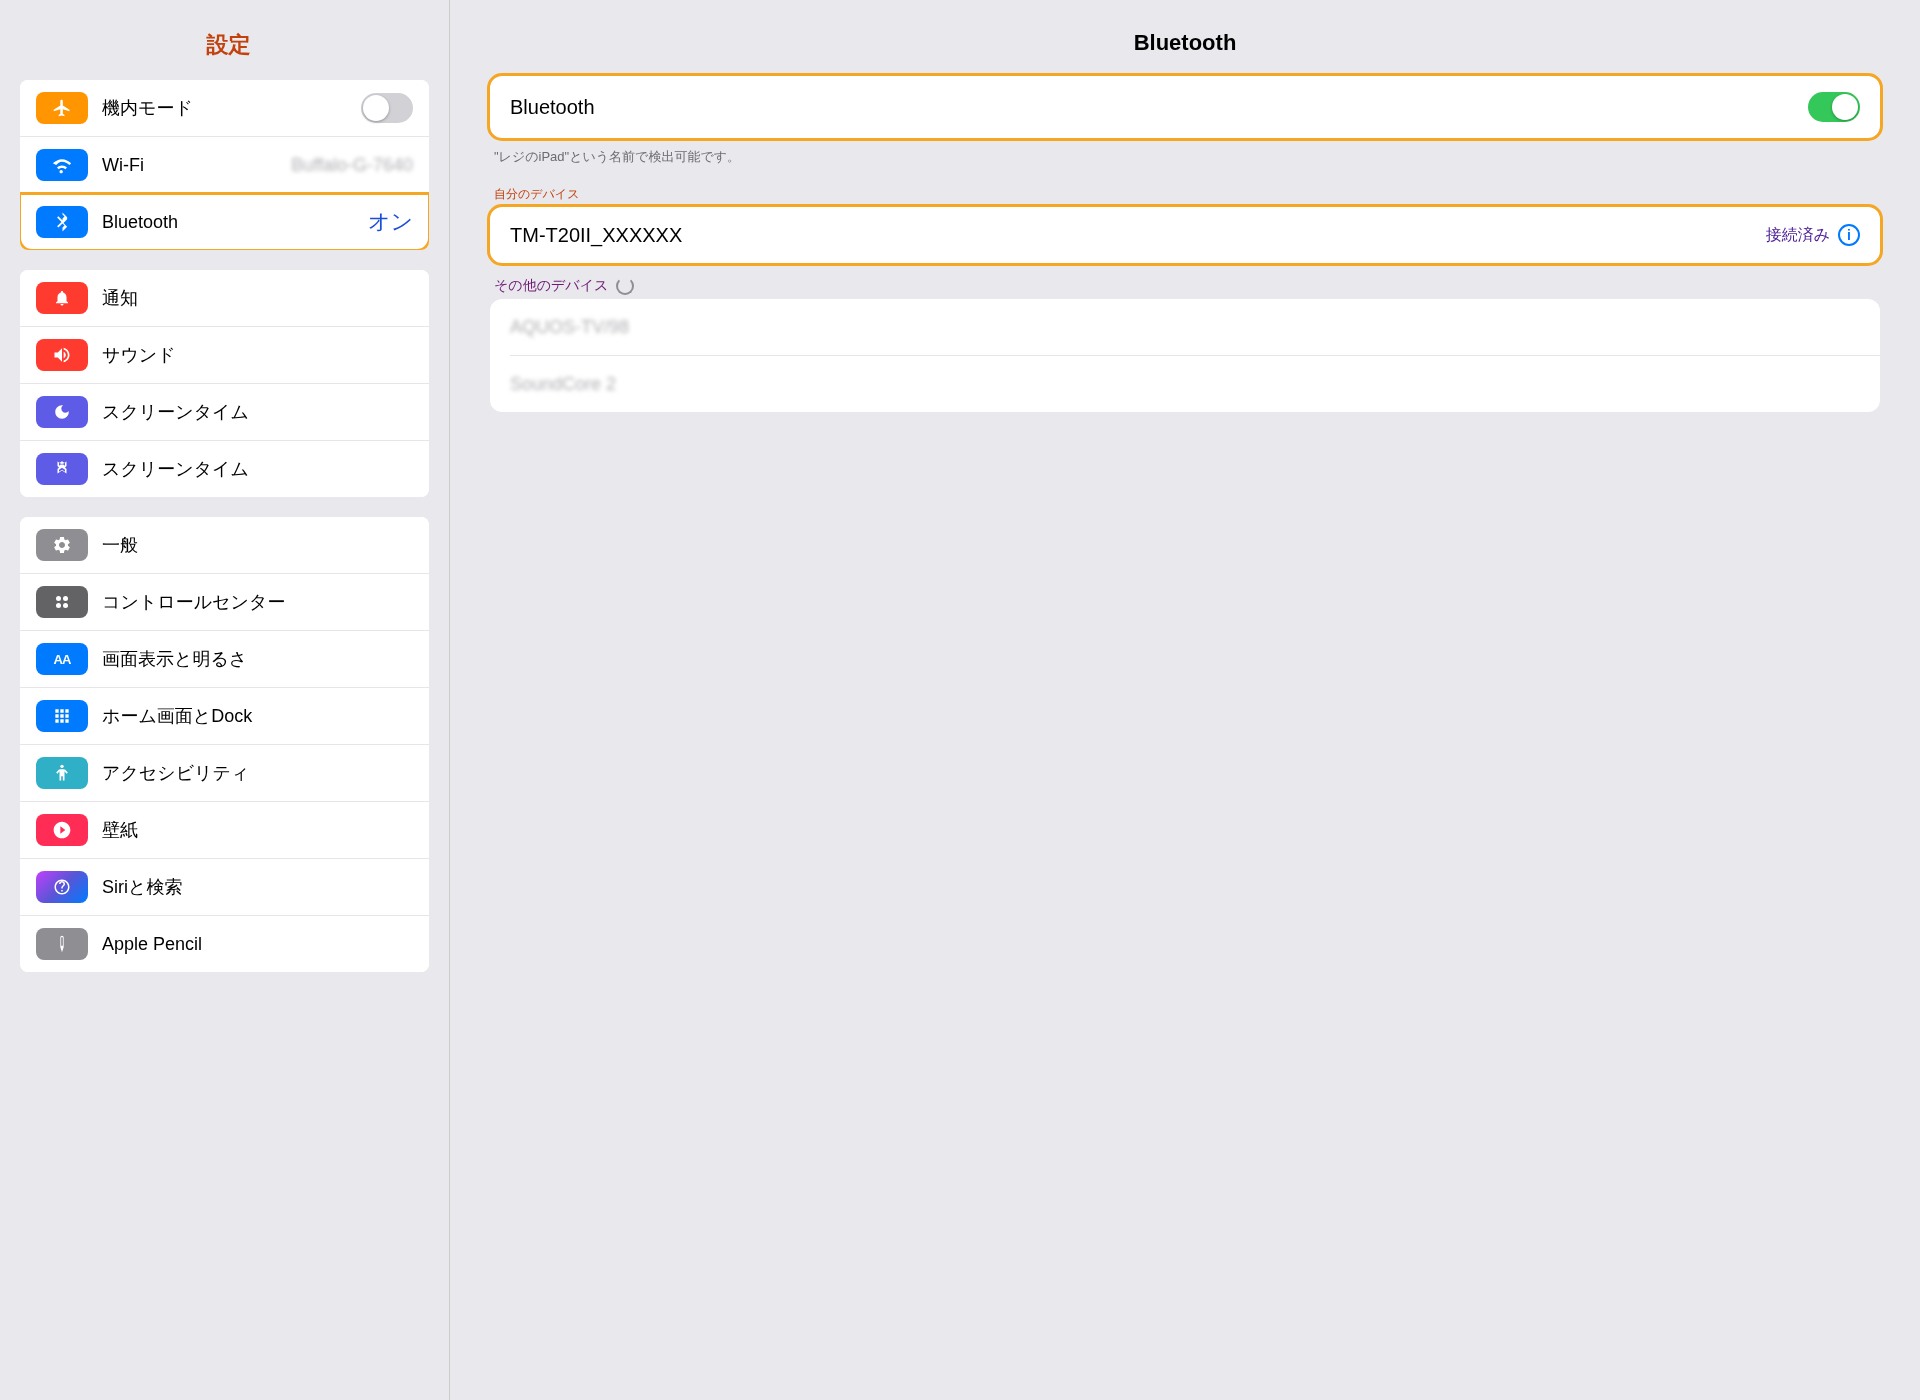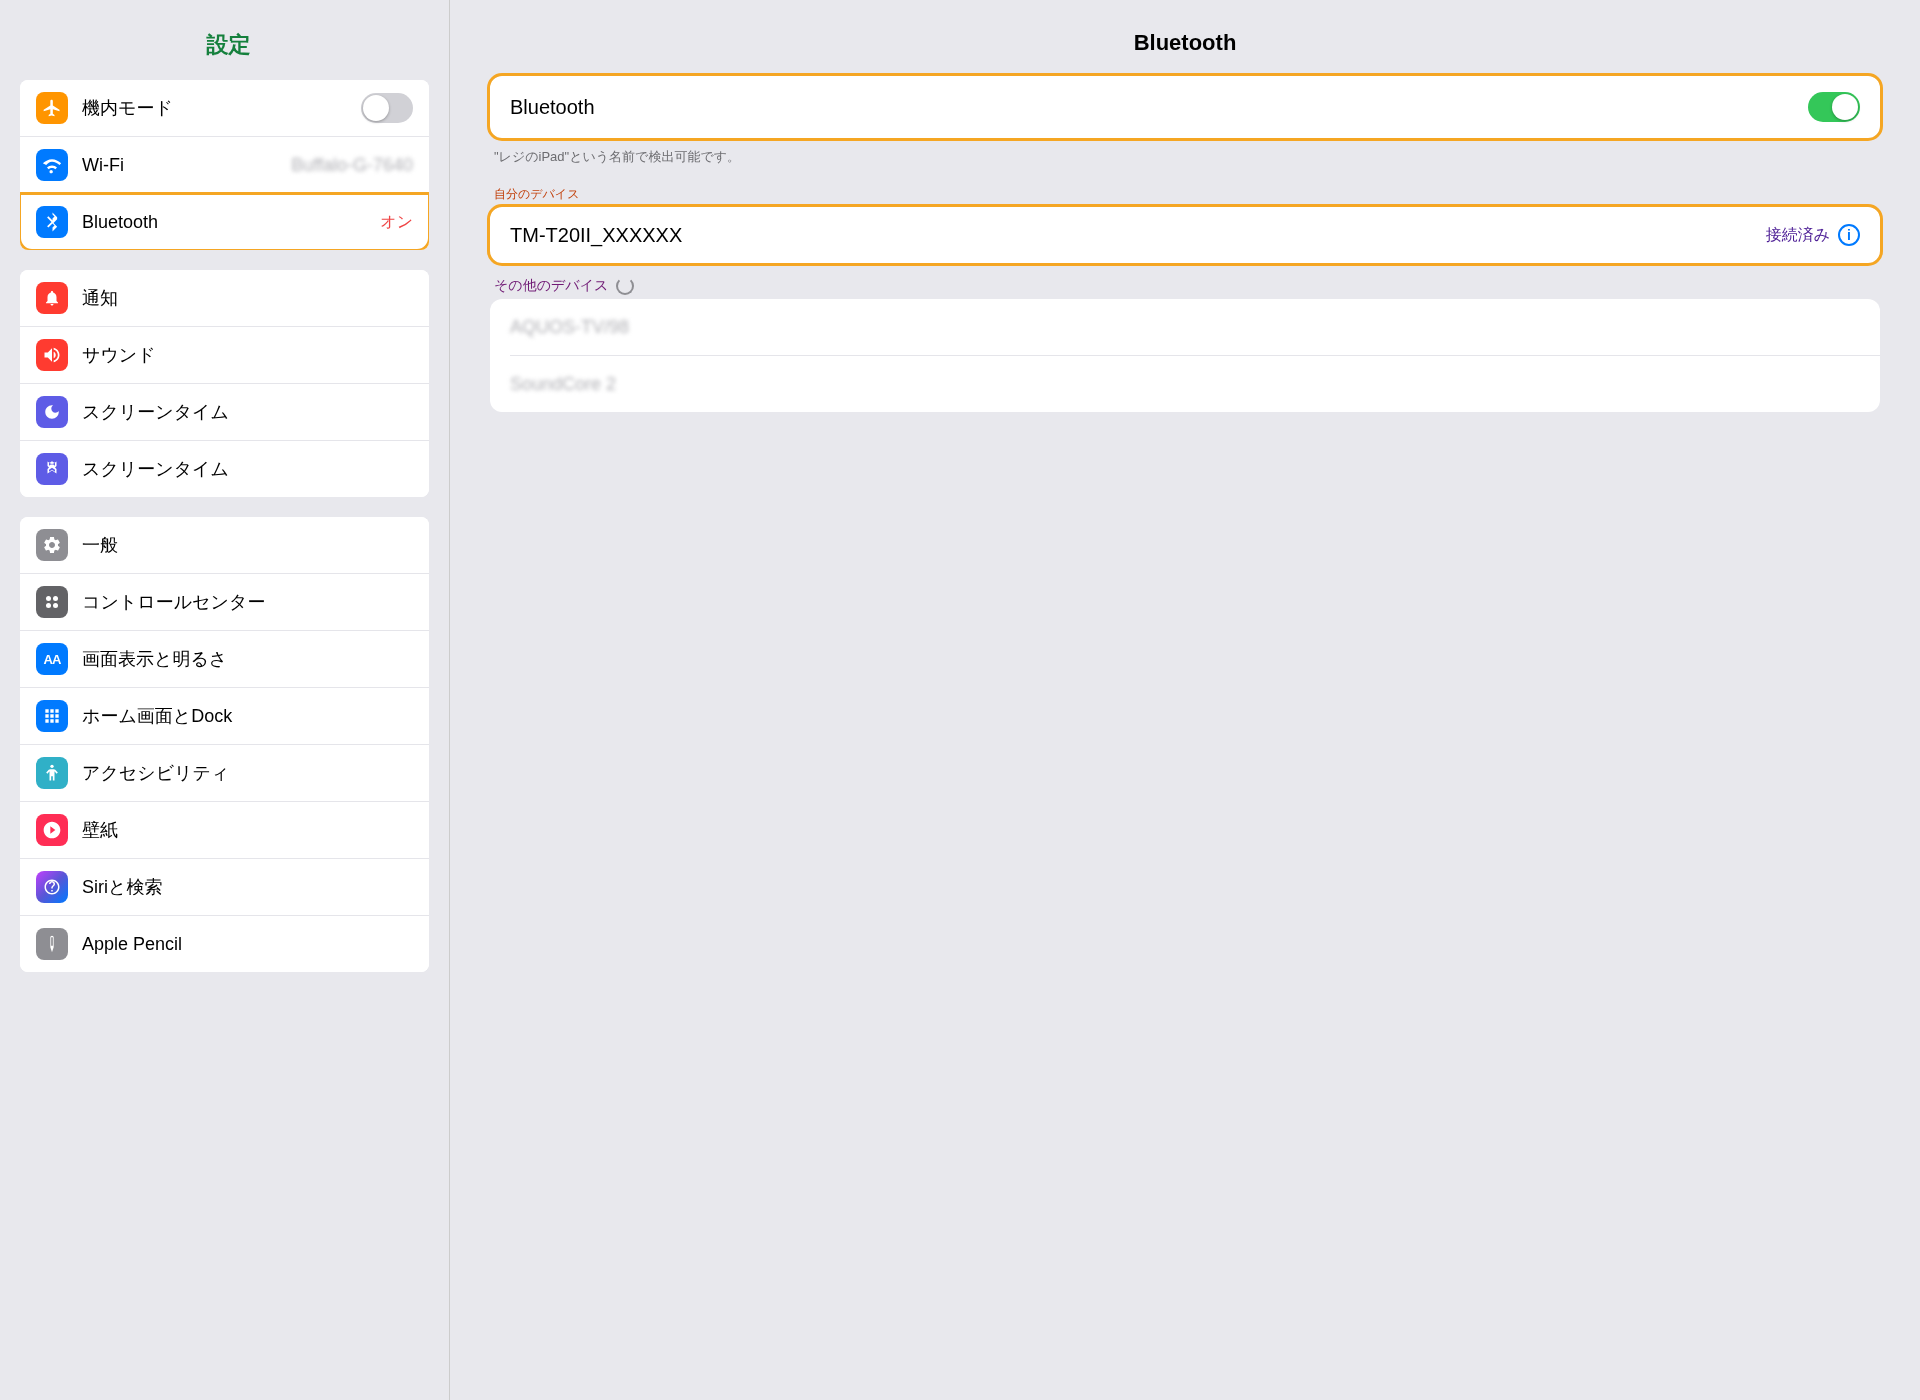--- a/index.html
+++ b/index.html
@@ -20,21 +20,21 @@
       background: #e8e8ed;
       padding: 20px 0;
       overflow-y: auto;
       border-right: 1px solid #ccc;
     }
 
     .sidebar-title {
       text-align: center;
       font-size: 22px;
       font-weight: 600;
-      color: #15803d;
+      color: #c2410c;
       padding: 10px 0 20px 8px;
     }
 
     .settings-group {
       background: #fff;
       border-radius: 8px;
       margin: 0 20px 20px 20px;
       overflow: hidden;
     }
 
@@ -62,41 +62,41 @@
       border-radius: 12px 12px 0 0;
     }
     .settings-group .settings-item:last-child.active {
       border-radius: 0 0 12px 12px;
     }
     .settings-group .settings-item:only-child.active {
       border-radius: 12px;
     }
 
     .item-icon {
-      width: 32px;
+      width: 52px;
       height: 32px;
       border-radius: 8px;
       display: flex;
       align-items: center;
       justify-content: center;
       margin-right: 14px;
       flex-shrink: 0;
       font-size: 18px;
       color: #fff;
     }
 
     .item-label {
       font-size: 18px;
       color: #000;
       flex: 1;
     }
 
     .item-value {
-      font-size: 16px;
-      color: #ef4444;
+      font-size: 22px;
+      color: #1d4ed8;
     }
 
     
     .toggle {
       width: 52px;
       height: 30px;
       border-radius: 15px;
       background: #d1d1d6;
       position: relative;
       cursor: pointer;

